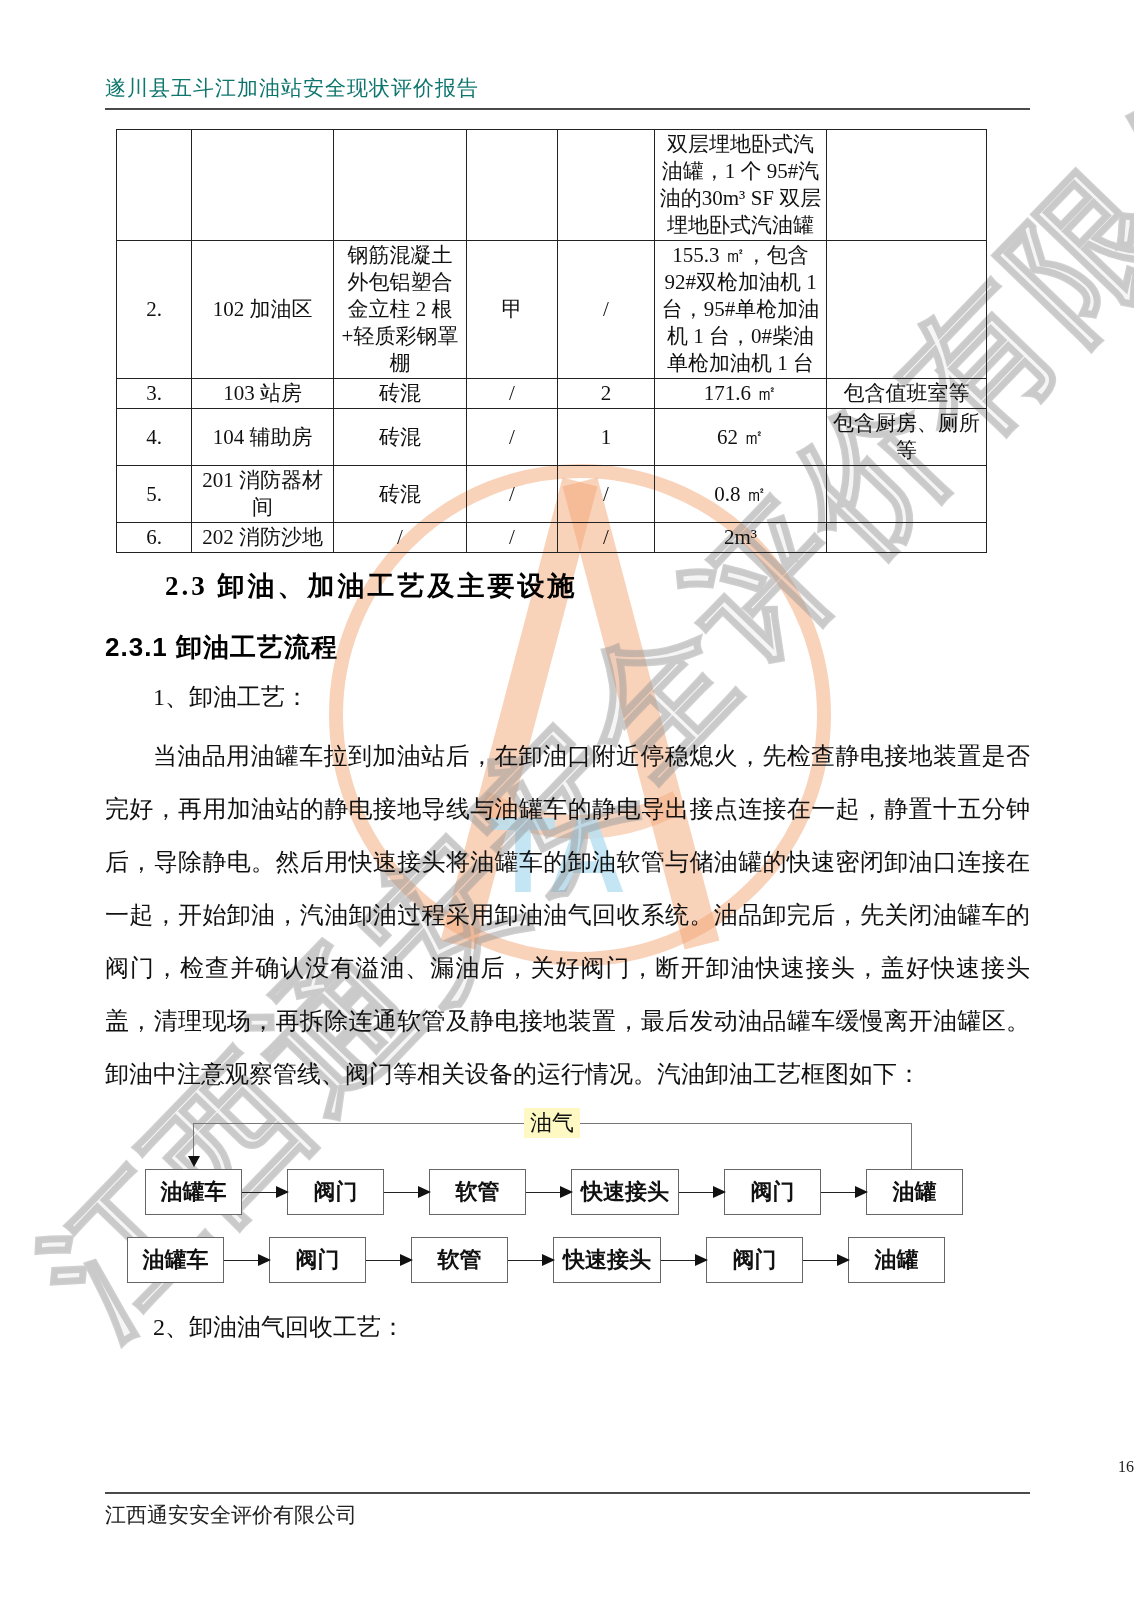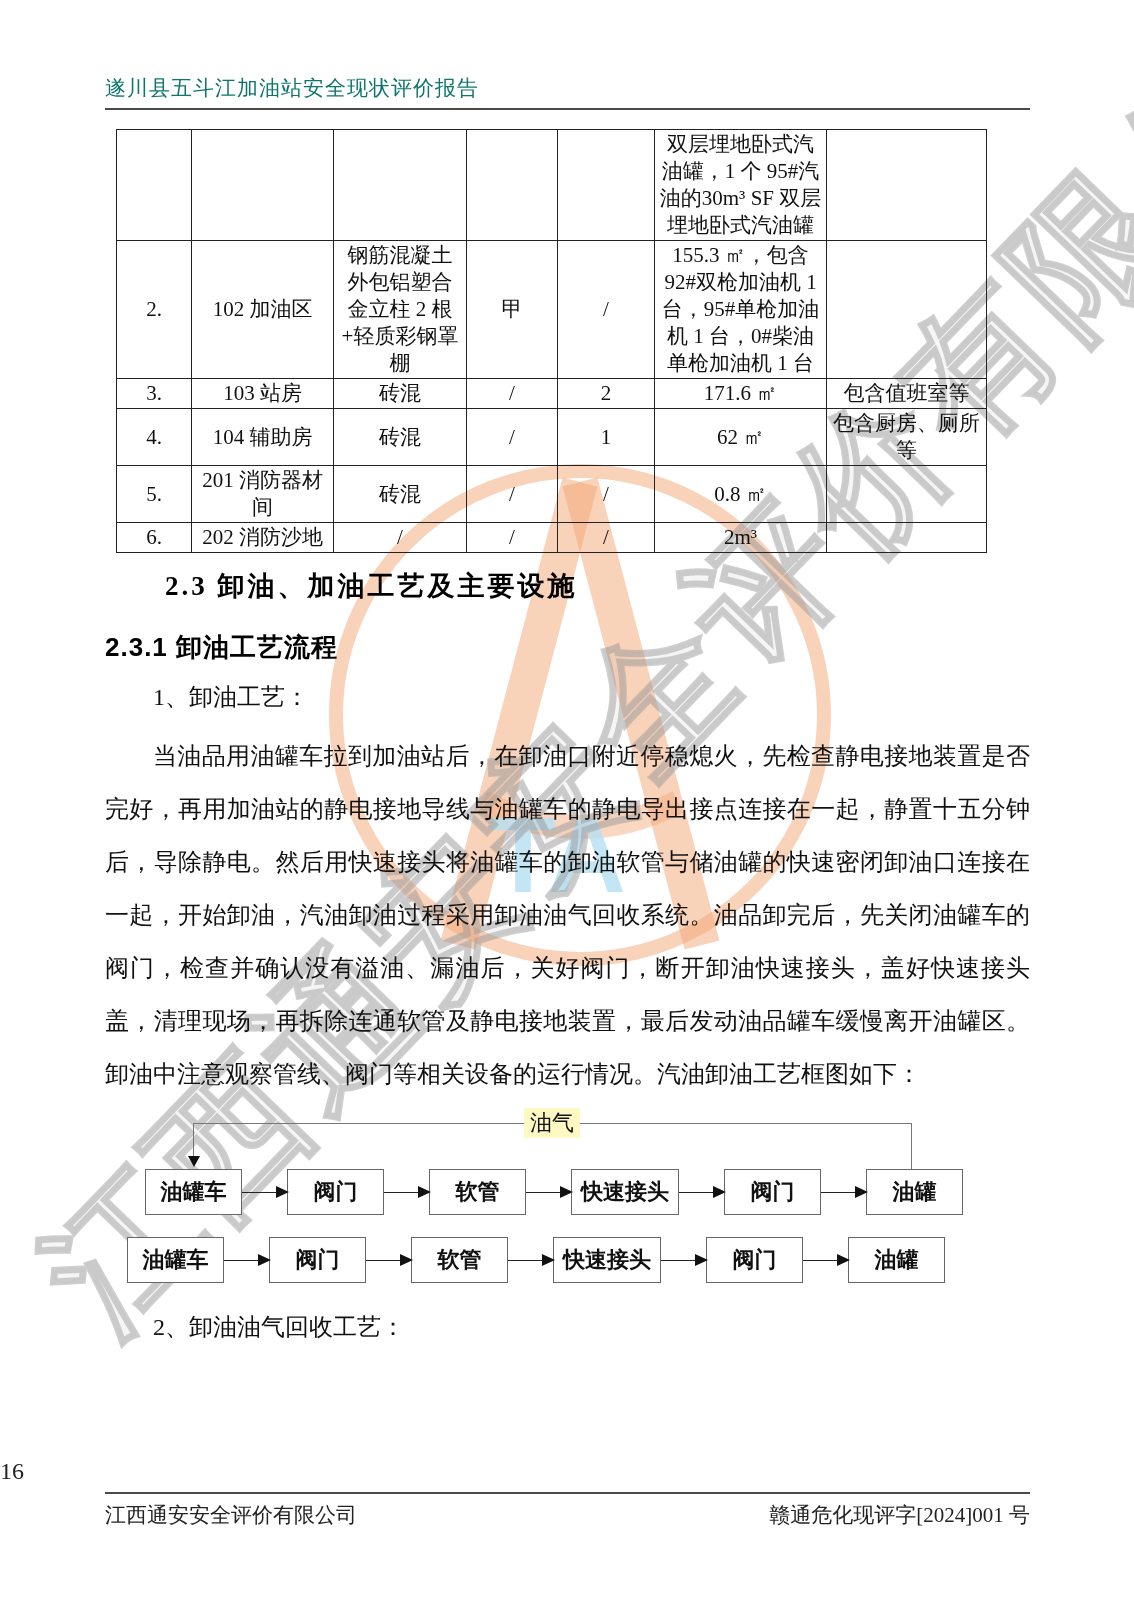--- a/index.html
+++ b/index.html
@@ -80,21 +80,21 @@
     background:#fef9c3; padding:0 6px; font-size:22px; color:#111; line-height:30px;
   }
   .ret-vl { position:absolute; top:14px; left:88px; height:34px; border-left:1.6px solid #777; }
   .ret-vl-head {
     position:absolute; top:47px; left:82.5px; width:0; height:0;
     border-top:11px solid #111; border-left:6.5px solid transparent; border-right:6.5px solid transparent;
   }
   .ret-vr { position:absolute; top:14px; left:806px; height:46px; border-left:1.6px solid #777; }
 
   
-  .pagenum { position:absolute; top:1458px; left:0; width:100%; text-align:left; font-size:24px; color:#222; }
+  .pagenum { position:absolute; top:1458px; left:0; width:100%; text-align:right; font-size:16px; color:#222; }
   .footer {
     position:absolute; top:1492px; left:105px; right:104px;
     border-top:2.2px solid #4a4a4a; padding-top:7px;
     display:flex; justify-content:space-between; font-size:21px; color:#222;
   }
 </style>
 </head>
 <body>
 
 <div class="page">
@@ -229,16 +229,15 @@
         <div class="fbox w1">油罐</div>
       </div>
     </div>
 
     <p class="body ind" style="margin-top:16px">2、卸油油气回收工艺：</p>
   </div>
 
   <div class="pagenum">16</div>
   <div class="footer">
     <span>江西通安安全评价有限公司</span>
-    <span>赣通危化现评字[2024]001 号</span>
   </div>
 
 </div>
 
 </body></html>

